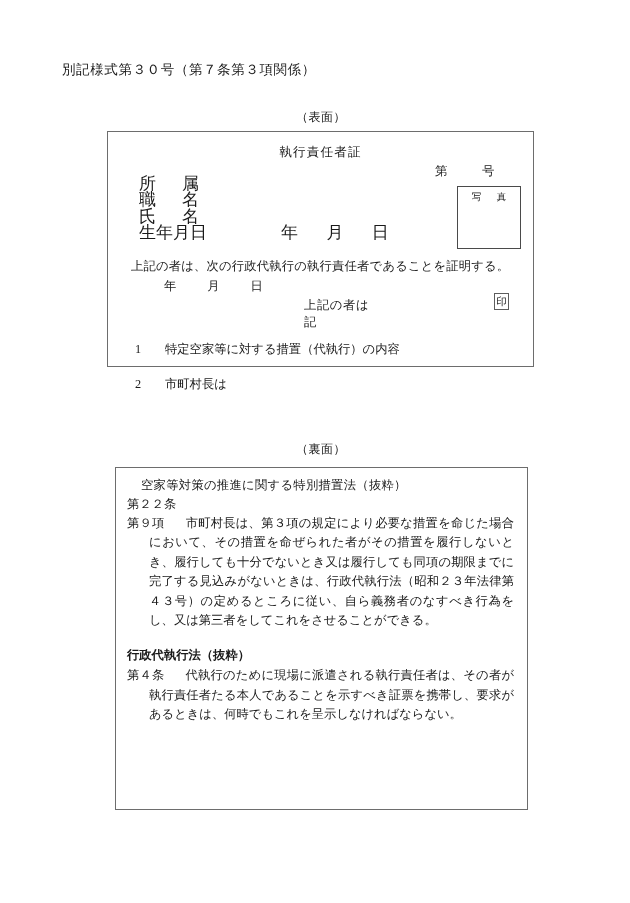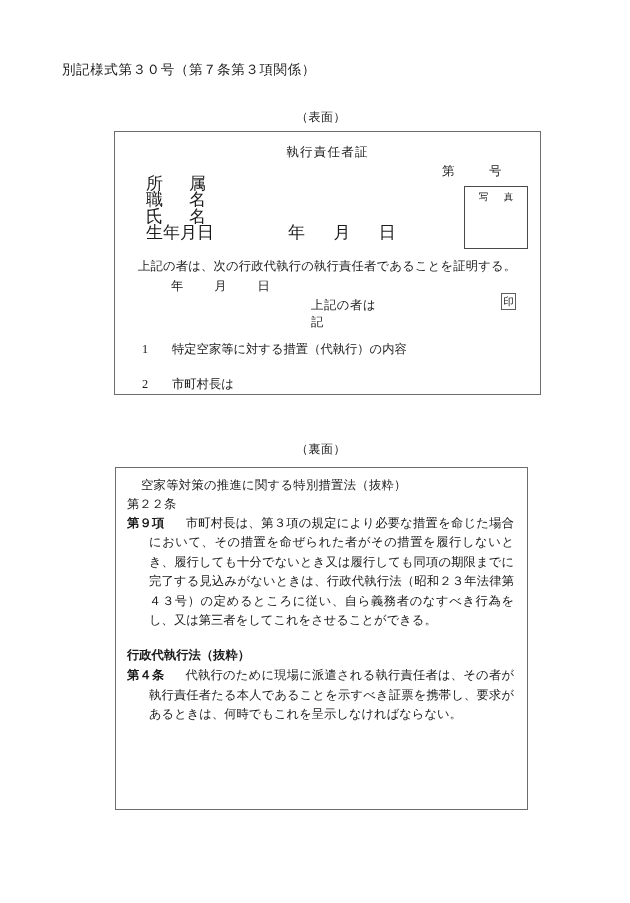--- a/index.html
+++ b/index.html
@@ -40,24 +40,24 @@
     font-size: 12px;
     letter-spacing: 0.5px;
     padding-left: 8px;
   }
   .side-caption.front { top: 109px; }
   .side-caption.back  { top: 441px; }
 
   
   .cert-box {
     position: absolute;
-    left: 114px;
+    left: 107px;
     top: 131px;
     width: 427px;
-    height: 264px;
+    height: 236px;
     border: 1.2px solid #6d6d6d;
     box-sizing: border-box;
   }
 
   .cert-title {
     position: absolute;
     left: 0;
     right: 0;
     top: 12px;
     text-align: center;
@@ -205,21 +205,21 @@
     margin-bottom: 1px;
   }
   .law-para {
     font-size: 12.3px;
     line-height: 19.4px;
     text-align: justify;
     text-justify: inter-character;
     padding-left: 22px;
     text-indent: -22px;
   }
-  .law-para .lead { padding-right: 21px; font-weight: bold; }
+  .law-para .lead { padding-right: 21px; }
   .law-gap { height: 17px; }
 </style>
 </head>
 <body>
 
 <div class="page">
 
   <div class="form-no">別記様式第３０号（第７条第３項関係）</div>
 
   <div class="side-caption front">（表面）</div>

